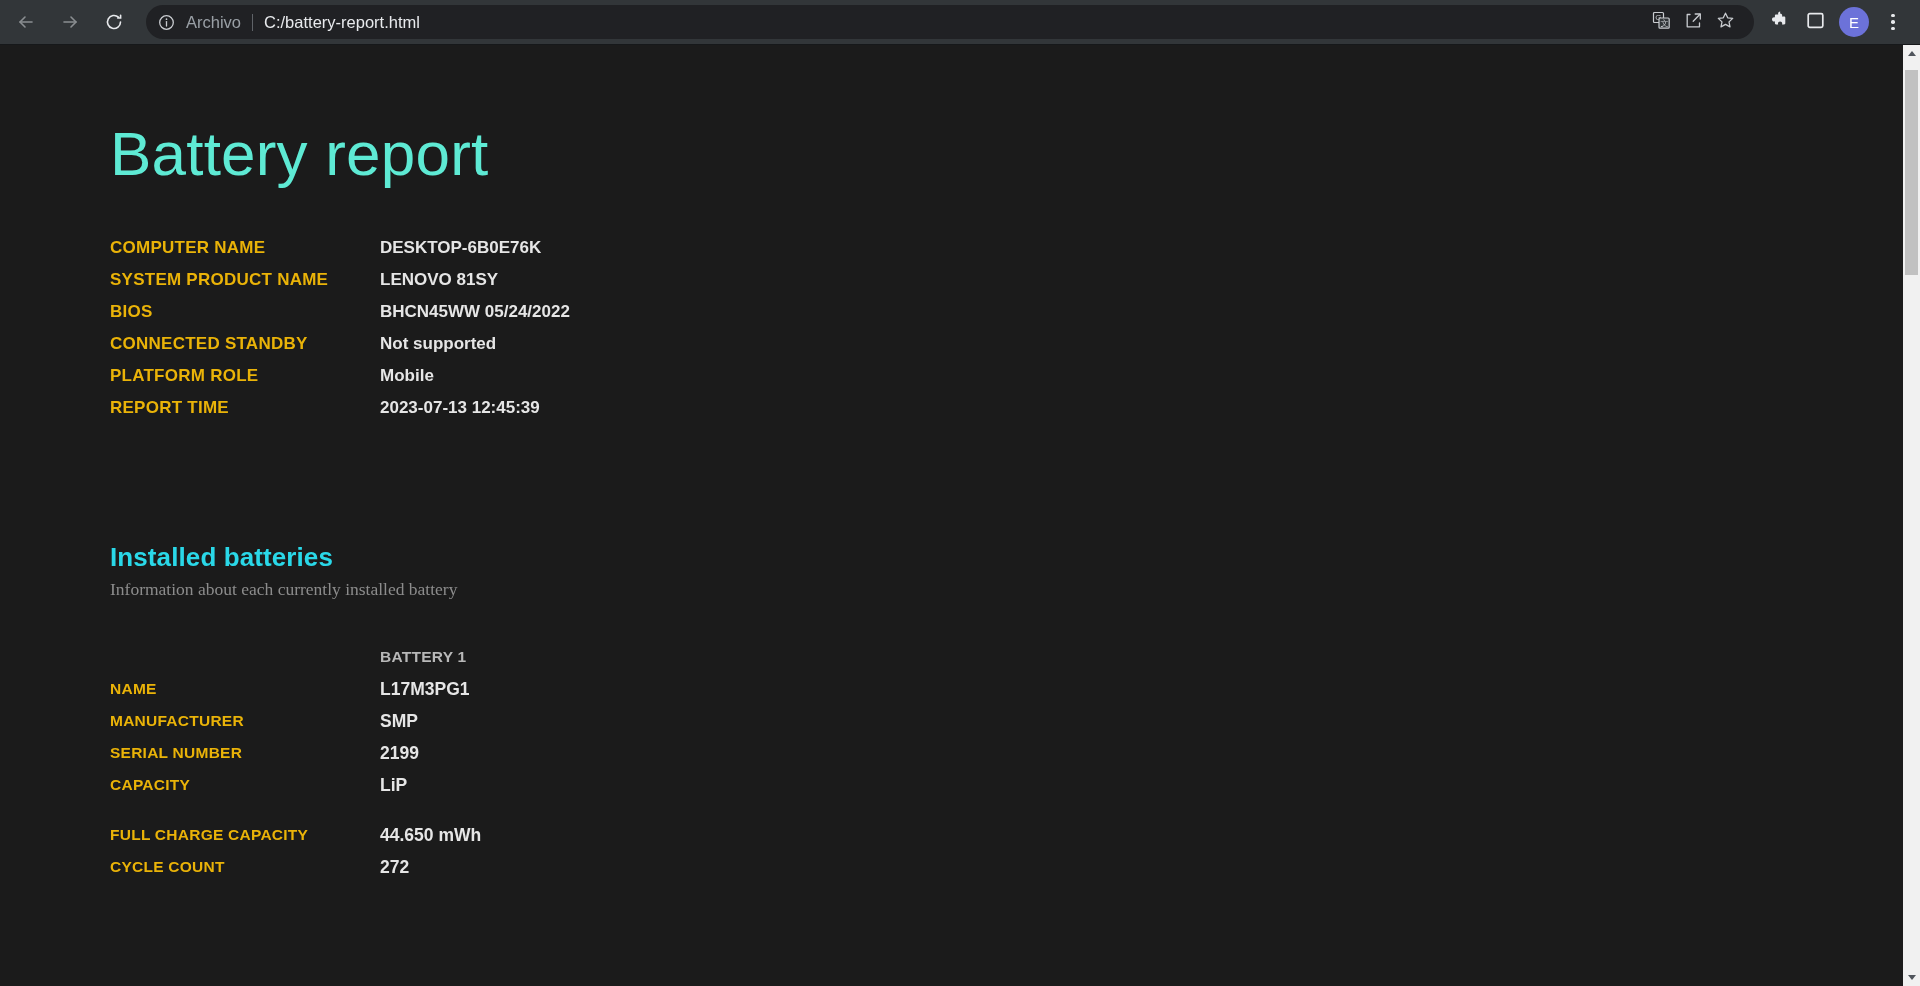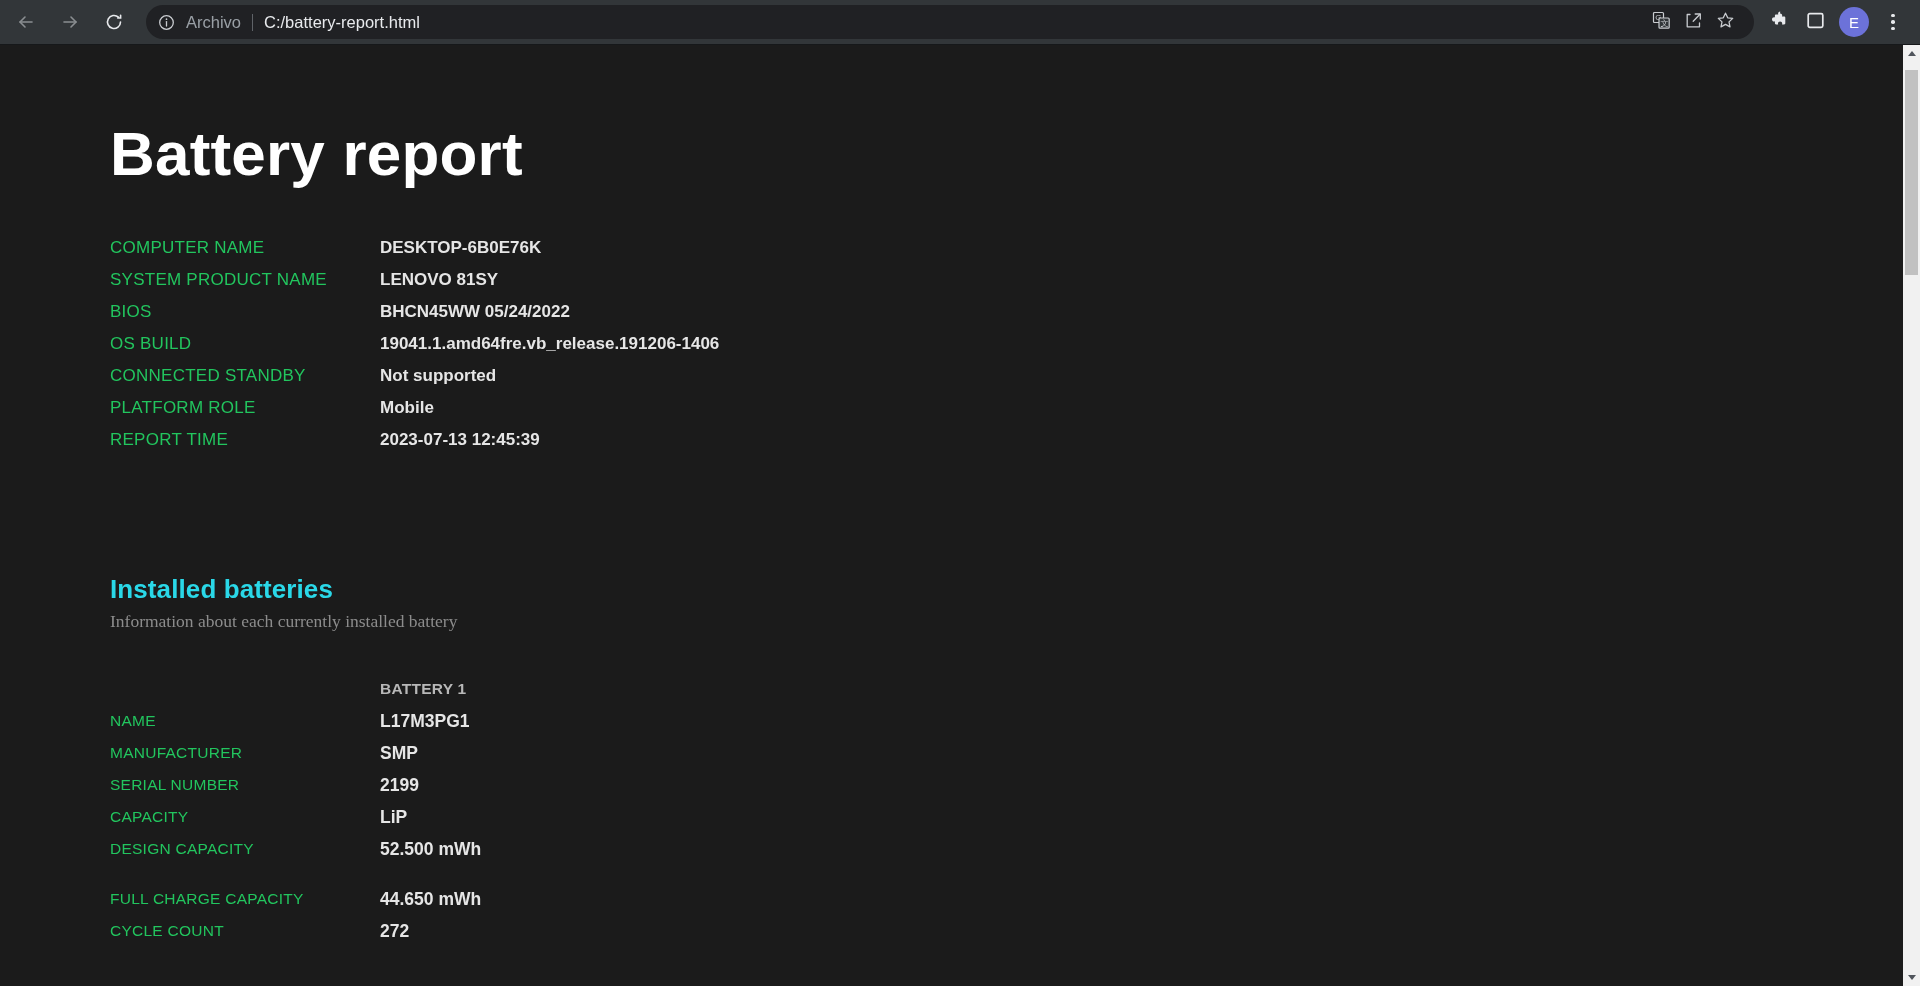--- a/index.html
+++ b/index.html
@@ -113,42 +113,42 @@
   #page {
     flex: 1 1 auto;
     overflow: hidden;
     position: relative;
     background: #1b1b1b;
     padding-left: 110px;
     padding-top: 30px;
   }
 
   h1#report-title {
-    color: #ffffff;
+    color: #5eead4;
     font-size: 62px;
-    font-weight: 700;
+    font-weight: 400;
     margin: 46px 0 0 0;
     letter-spacing: 0.2px;
     line-height: 1.05;
   }
 
   table.info-table {
     border-collapse: collapse;
     margin-top: 46px;
   }
   table.info-table td {
     padding: 0;
     vertical-align: top;
     line-height: 32px;
     font-size: 17px;
     white-space: nowrap;
   }
   td.lbl {
-    color: #22c55e;
-    font-weight: normal;
+    color: #eab308;
+    font-weight: bold;
     font-size: 15.5px;
     letter-spacing: 0.25px;
     padding-right: 30px;
     width: 270px;
   }
   td.val {
     color: #e6e6e6;
     font-weight: 700;
     font-size: 17.5px;
   }
@@ -329,24 +329,20 @@
           </tr>
           <tr>
             <td class="lbl">SYSTEM PRODUCT NAME</td>
             <td class="val">LENOVO 81SY</td>
           </tr>
           <tr>
             <td class="lbl">BIOS</td>
             <td class="val">BHCN45WW 05/24/2022</td>
           </tr>
           <tr>
-            <td class="lbl">OS BUILD</td>
-            <td class="val">19041.1.amd64fre.vb_release.191206-1406</td>
-          </tr>
-          <tr>
             <td class="lbl">CONNECTED STANDBY</td>
             <td class="val">Not supported</td>
           </tr>
           <tr>
             <td class="lbl">PLATFORM ROLE</td>
             <td class="val">Mobile</td>
           </tr>
           <tr>
             <td class="lbl">REPORT TIME</td>
             <td class="val">2023-07-13  12:45:39</td>
@@ -371,24 +367,20 @@
             <td class="lbl">MANUFACTURER</td>
             <td class="val">SMP</td>
           </tr>
           <tr>
             <td class="lbl">SERIAL NUMBER</td>
             <td class="val">2199</td>
           </tr>
           <tr>
             <td class="lbl">CAPACITY</td>
             <td class="val">LiP</td>
-          </tr>
-          <tr>
-            <td class="lbl">DESIGN CAPACITY</td>
-            <td class="val">52.500 mWh</td>
           </tr>
           <tr class="spacer">
               <td></td>
               <td></td>
             </tr>
           <tr>
             <td class="lbl">FULL CHARGE CAPACITY</td>
             <td class="val">44.650 mWh</td>
           </tr>
           <tr>

